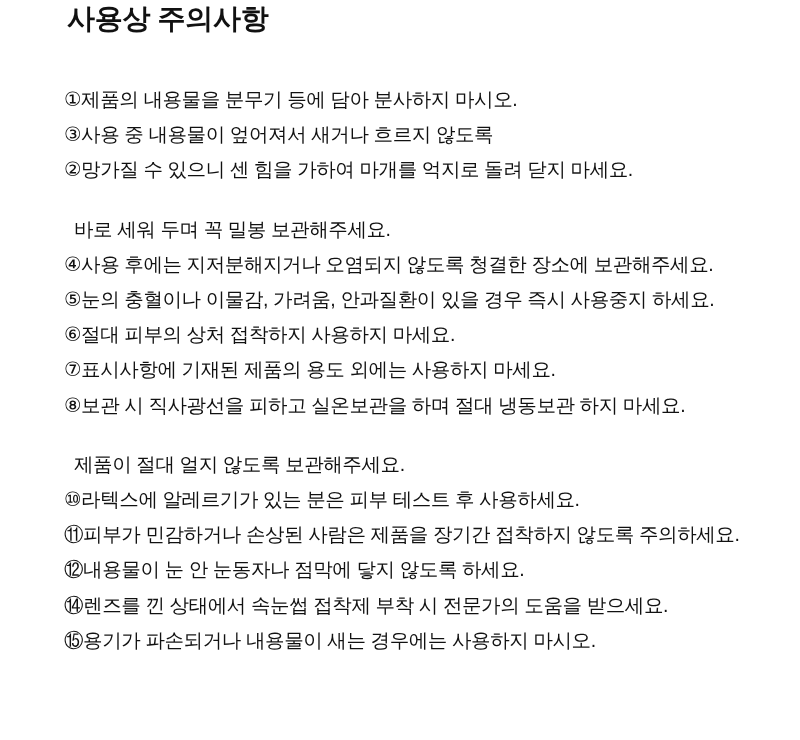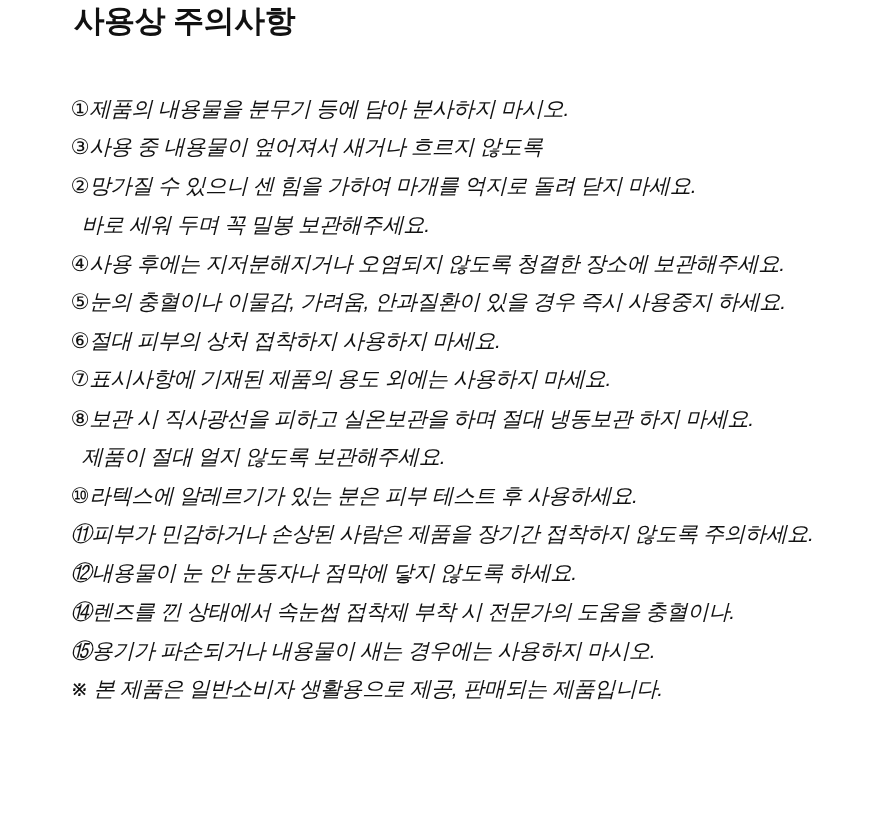--- a/index.html
+++ b/index.html
@@ -22,32 +22,32 @@
     margin: 0;
     padding-left: 3px;
     font-size: 28px;
     font-weight: 700;
     line-height: 22px;
     letter-spacing: -0.3px;
     color: #111111;
   }
   .lines {
     margin-top: 52px;
-    font-style: italic;
   }
   .line {
     font-size: 19.5px;
     font-weight: 400;
     line-height: 35.2px;
     letter-spacing: -0.4px;
     color: #111111;
     white-space: nowrap;
   }
   .line.indent {
     padding-left: 10px;
+    margin-top: 24px;
   }
 </style>
 </head>
 <body>
 
 <div class="page">
   <h1 class="title">사용상 주의사항</h1>
   <div class="lines" id="lines">
       <div class="line">①제품의 내용물을 분무기 등에 담아 분사하지 마시오.</div>
       <div class="line">③사용 중 내용물이 엎어져서 새거나 흐르지 않도록</div>
@@ -55,17 +55,16 @@
       <div class="line indent">바로 세워 두며 꼭 밀봉 보관해주세요.</div>
       <div class="line">④사용 후에는 지저분해지거나 오염되지 않도록 청결한 장소에 보관해주세요.</div>
       <div class="line">⑤눈의 충혈이나 이물감, 가려움, 안과질환이 있을 경우 즉시 사용중지 하세요.</div>
       <div class="line">⑥절대 피부의 상처 접착하지 사용하지 마세요.</div>
       <div class="line">⑦표시사항에 기재된 제품의 용도 외에는 사용하지 마세요.</div>
       <div class="line">⑧보관 시 직사광선을 피하고 실온보관을 하며 절대 냉동보관 하지 마세요.</div>
       <div class="line indent">제품이 절대 얼지 않도록 보관해주세요.</div>
       <div class="line">⑩라텍스에 알레르기가 있는 분은 피부 테스트 후 사용하세요.</div>
       <div class="line">⑪피부가 민감하거나 손상된 사람은 제품을 장기간 접착하지 않도록 주의하세요.</div>
       <div class="line">⑫내용물이 눈 안 눈동자나 점막에 닿지 않도록 하세요.</div>
-      <div class="line">⑭렌즈를 낀 상태에서 속눈썹 접착제 부착 시 전문가의 도움을 충혈이나.</div>
+      <div class="line">⑭렌즈를 낀 상태에서 속눈썹 접착제 부착 시 전문가의 도움을 받으세요.</div>
       <div class="line">⑮용기가 파손되거나 내용물이 새는 경우에는 사용하지 마시오.</div>
-      <div class="line">※ 본 제품은 일반소비자 생활용으로 제공, 판매되는 제품입니다.</div>
     </div>
 </div>
 
 </body></html>

